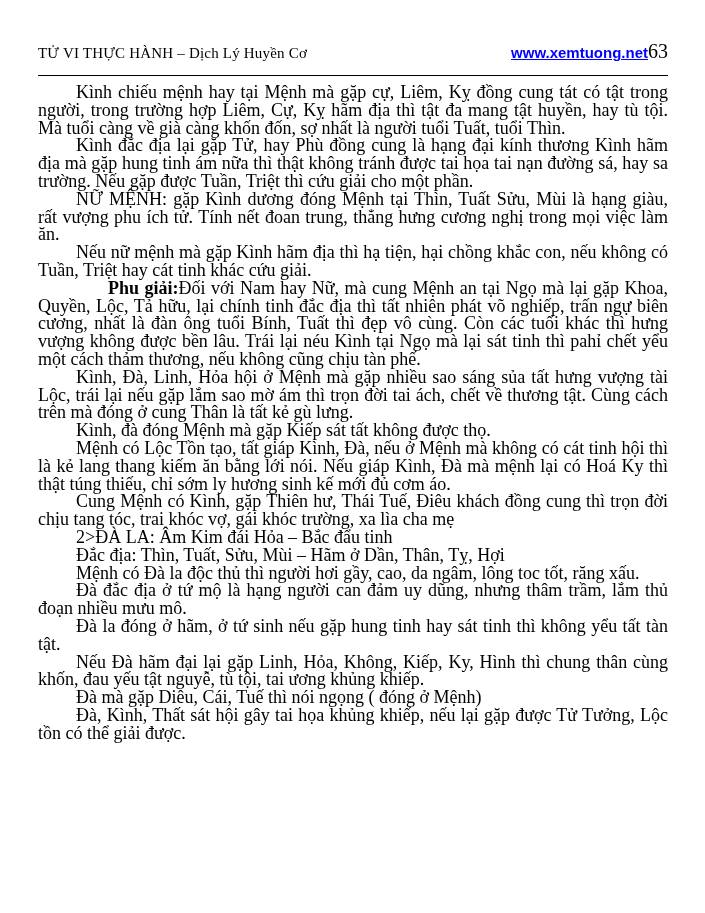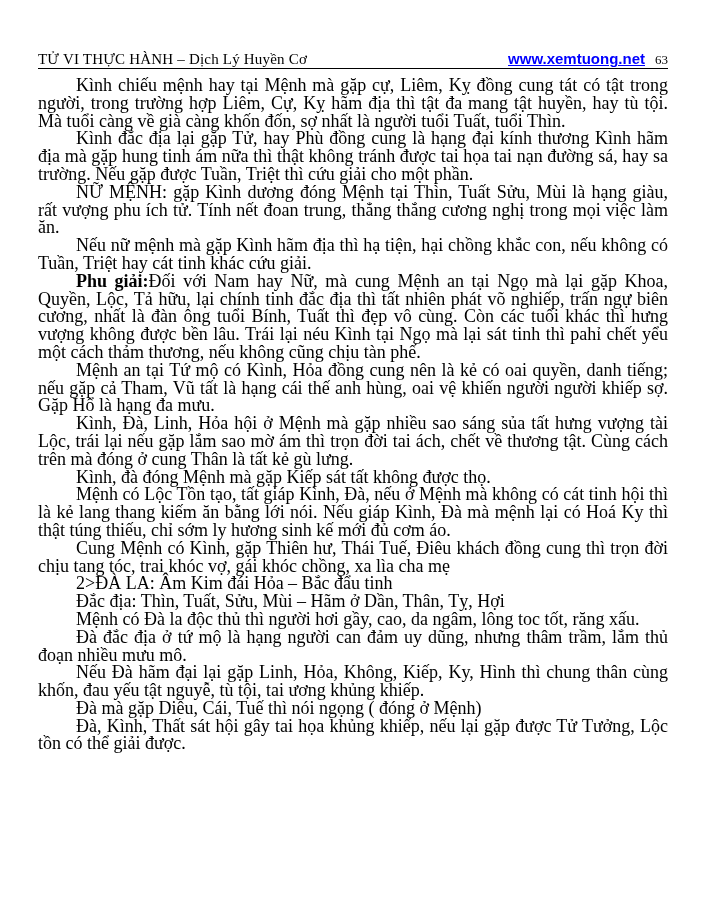--- a/index.html
+++ b/index.html
@@ -13,103 +13,103 @@
     box-sizing: border-box;
     padding: 40px 37px 0 38px;
     font-family: "Liberation Serif", "DejaVu Serif", serif;
     color: #000000;
     overflow: hidden;
   }
   .header {
     display: flex;
     justify-content: space-between;
     align-items: baseline;
+    padding-bottom: 12px;
     border-bottom: 1px solid #000000;
-    margin-top: 10px;
   }
   .header-title {
     font-size: 15px;
     letter-spacing: 0.2px;
     white-space: nowrap;
   }
   .header-right {
     display: flex;
     align-items: baseline;
-    gap: 10px;
     white-space: nowrap;
   }
   .site-link {
     font-family: "Liberation Sans", "DejaVu Sans", sans-serif;
     font-weight: bold;
     font-size: 15px;
     color: #0000ff;
     text-decoration: underline;
     cursor: pointer;
   }
   .page-number {
-    font-size: 13px;
+    font-size: 20px;
     color: #000000;
   }
   .doc-body {
     margin-top: 8px;
     text-align: justify;
     font-size: 18px;
     line-height: 17.8px;
   }
   .doc-body p {
     margin: 0;
     text-indent: 38px;
   }
   .doc-body .lead {
     font-weight: bold;
+    margin-left: 32px;
   }
 </style>
 </head>
 <body>
 
 <div class="page">
   <div class="header">
     <span class="header-title">TỬ VI THỰC HÀNH – Dịch Lý Huyền Cơ</span>
     <span class="header-right">
       <span class="site-link">www.xemtuong.net</span>
       <span class="page-number">63</span>
     </span>
   </div>
 
   <div class="doc-body" id="paragraphs">
   <p><span class="txt">Kình chiếu mệnh hay tại Mệnh mà gặp cự, Liêm, Kỵ đồng cung tát có tật trong người, trong trường hợp Liêm, Cự, Kỵ hãm địa thì tật đa mang tật huyền, hay tù tội. Mà tuổi càng về già càng khốn đốn, sợ nhất là người tuổi Tuất, tuổi Thìn.</span></p>
 
   <p><span class="txt">Kình đắc địa lại gặp Tử, hay Phù đồng cung là hạng đại kính thương Kình hãm địa mà gặp hung tinh ám nữa thì thật không tránh được tai họa tai nạn đường sá, hay sa trường. Nếu gặp được Tuần, Triệt thì cứu giải cho một phần.</span></p>
 
-  <p><span class="txt">NỮ MỆNH: gặp Kình dương đóng Mệnh tại Thìn, Tuất Sửu, Mùi là hạng giàu, rất vượng phu ích tử. Tính nết đoan trung, thẳng thắng cương nghị trong mọi việc làm ăn.</span></p>
+  <p><span class="txt">NỮ MỆNH: gặp Kình dương đóng Mệnh tại Thìn, Tuất Sửu, Mùi là hạng giàu, rất vượng phu ích tử. Tính nết đoan trung, thẳng hưng cương nghị trong mọi việc làm ăn.</span></p>
 
   <p><span class="txt">Nếu nữ mệnh mà gặp Kình hãm địa thì hạ tiện, hại chồng khắc con, nếu không có Tuần, Triệt hay cát tinh khác cứu giải.</span></p>
 
   <p><b class="lead">Phu giải:</b><span class="txt">Đối với Nam hay Nữ, mà cung Mệnh an tại Ngọ mà lại gặp Khoa, Quyền, Lộc, Tả hữu, lại chính tinh đắc địa thì tất nhiên phát võ nghiếp, trấn ngự biên cương, nhất là đàn ông tuổi Bính, Tuất thì đẹp vô cùng. Còn các tuổi khác thì hưng vượng không được bền lâu. Trái lại néu Kình tại Ngọ mà lại sát tinh thì pahỉ chết yểu một cách thảm thương, nếu không cũng chịu tàn phế.</span></p>
 
 
-  <p><span class="txt">Mệnh an tại Tứ mộ có Kình, Hỏa đồng cung nên là kẻ có oai quyền, danh tiếng; nếu gặp cả Tham, Vũ tất là hạng cái thế anh hùng, oai vệ khiến người người khiếp sợ. Gặp Hổ là hạng đa mưu.</span></p>
 
   <p><span class="txt">Kình, Đà, Linh, Hỏa hội ở Mệnh mà gặp nhiều sao sáng sủa tất hưng vượng tài Lộc, trái lại nếu gặp lắm sao mờ ám thì trọn đời tai ách, chết về thương tật. Cùng cách trên mà đóng ở cung Thân là tất kẻ gù lưng.</span></p>
 
   <p><span class="txt">Kình, đà đóng Mệnh mà gặp Kiếp sát tất không được thọ.</span></p>
 
   <p><span class="txt">Mệnh có Lộc Tồn tạo, tất giáp Kình, Đà, nếu ở Mệnh mà không có cát tinh hội thì là kẻ lang thang kiếm ăn bằng lới nói. Nếu giáp Kình, Đà mà mệnh lại có Hoá Ky thì thật túng thiếu, chỉ sớm ly hương sinh kế mới đủ cơm áo.</span></p>
 
-  <p><span class="txt">Cung Mệnh có Kình, gặp Thiên hư, Thái Tuế, Điêu khách đồng cung thì trọn đời chịu tang tóc, trai khóc vợ, gái khóc chồng, xa lìa cha mẹ</span></p>
+  <p><span class="txt">Cung Mệnh có Kình, gặp Thiên hư, Thái Tuế, Điêu khách đồng cung thì trọn đời chịu tang tóc, trai khóc vợ, gái khóc trường, xa lìa cha mẹ</span></p>
 
 
   <p><span class="txt">2&gt;ĐÀ LA: Âm Kim đái Hỏa – Bắc đẩu tinh</span></p>
 
   <p><span class="txt">Đắc địa: Thìn, Tuất, Sửu, Mùi – Hãm ở Dần, Thân, Tỵ, Hợi</span></p>
 
   <p><span class="txt">Mệnh có Đà la độc thủ thì người hơi gầy, cao, da ngâm, lông toc tốt, răng xấu.</span></p>
 
   <p><span class="txt">Đà đắc địa ở tứ mộ là hạng người can đảm uy dũng, nhưng thâm trầm, lắm thủ đoạn nhiều mưu mô.</span></p>
 
+  <p><span class="txt">Đà la đóng ở hãm, ở tứ sinh nếu gặp hung tinh hay sát tinh thì không yểu tất tàn tật.</span></p>
 
   <p><span class="txt">Nếu Đà hãm đại lại gặp Linh, Hỏa, Không, Kiếp, Ky, Hình thì chung thân cùng khốn, đau yếu tật nguyễ, tù tội, tai ương khủng khiếp.</span></p>
 
   <p><span class="txt">Đà mà gặp Diêu, Cái, Tuế thì nói ngọng ( đóng ở Mệnh)</span></p>
 
   <p><span class="txt">Đà, Kình, Thất sát hội gây tai họa khủng khiếp, nếu lại gặp được Tử Tưởng, Lộc tồn có thể giải được.</span></p>
 </div>
 </div>
 
 </body></html>

